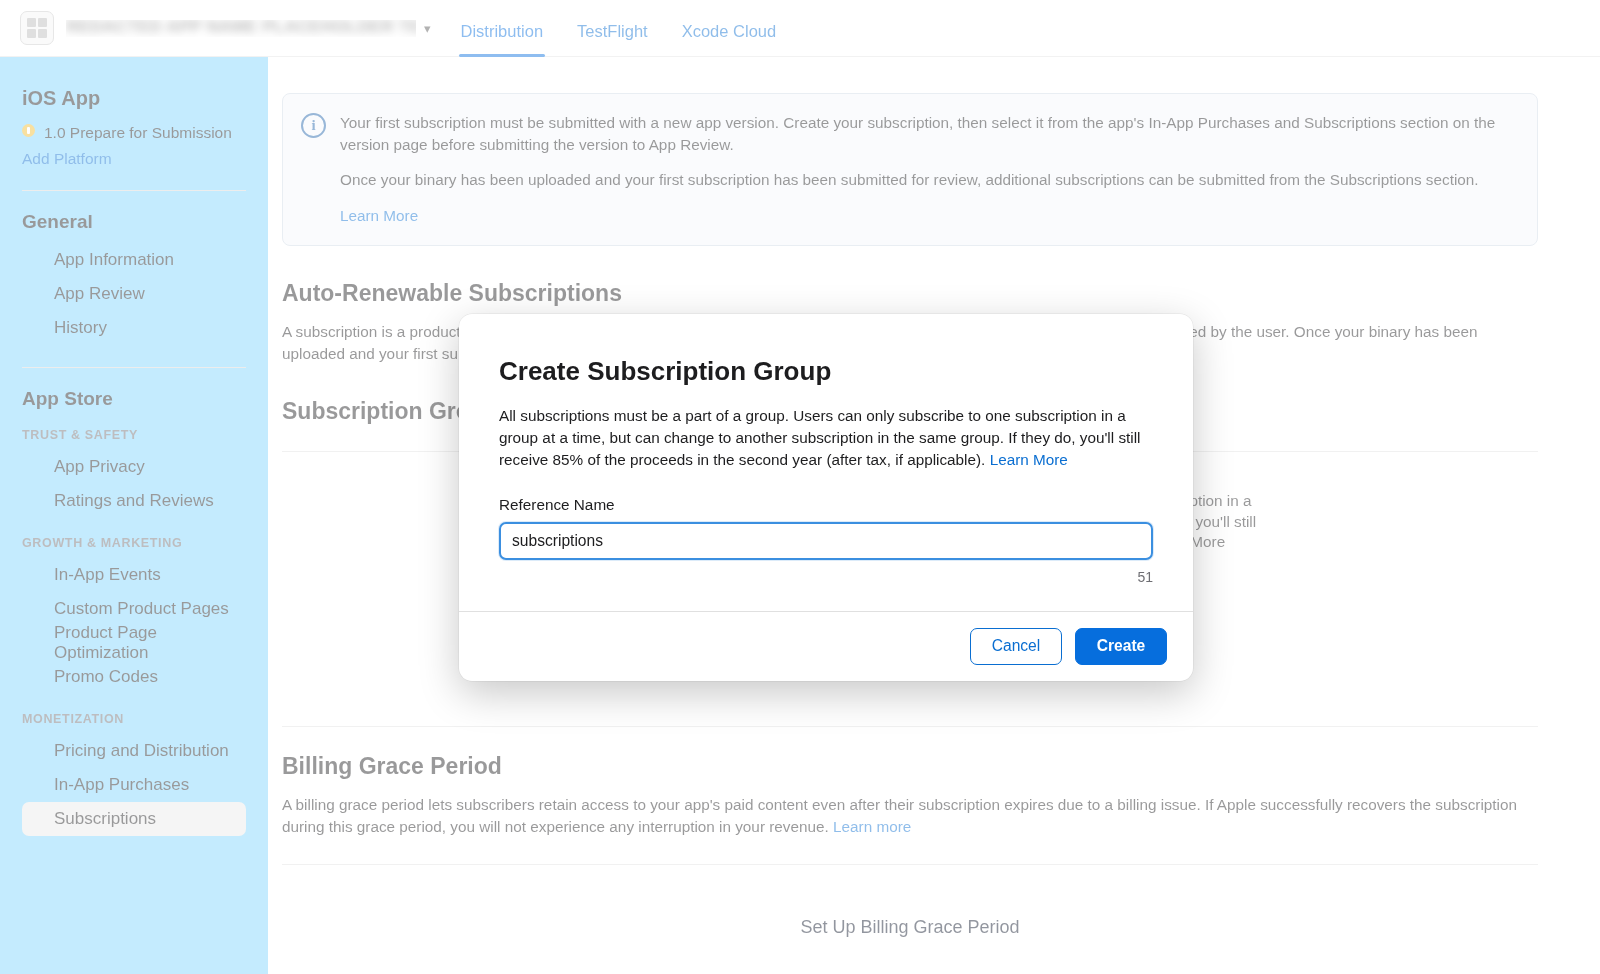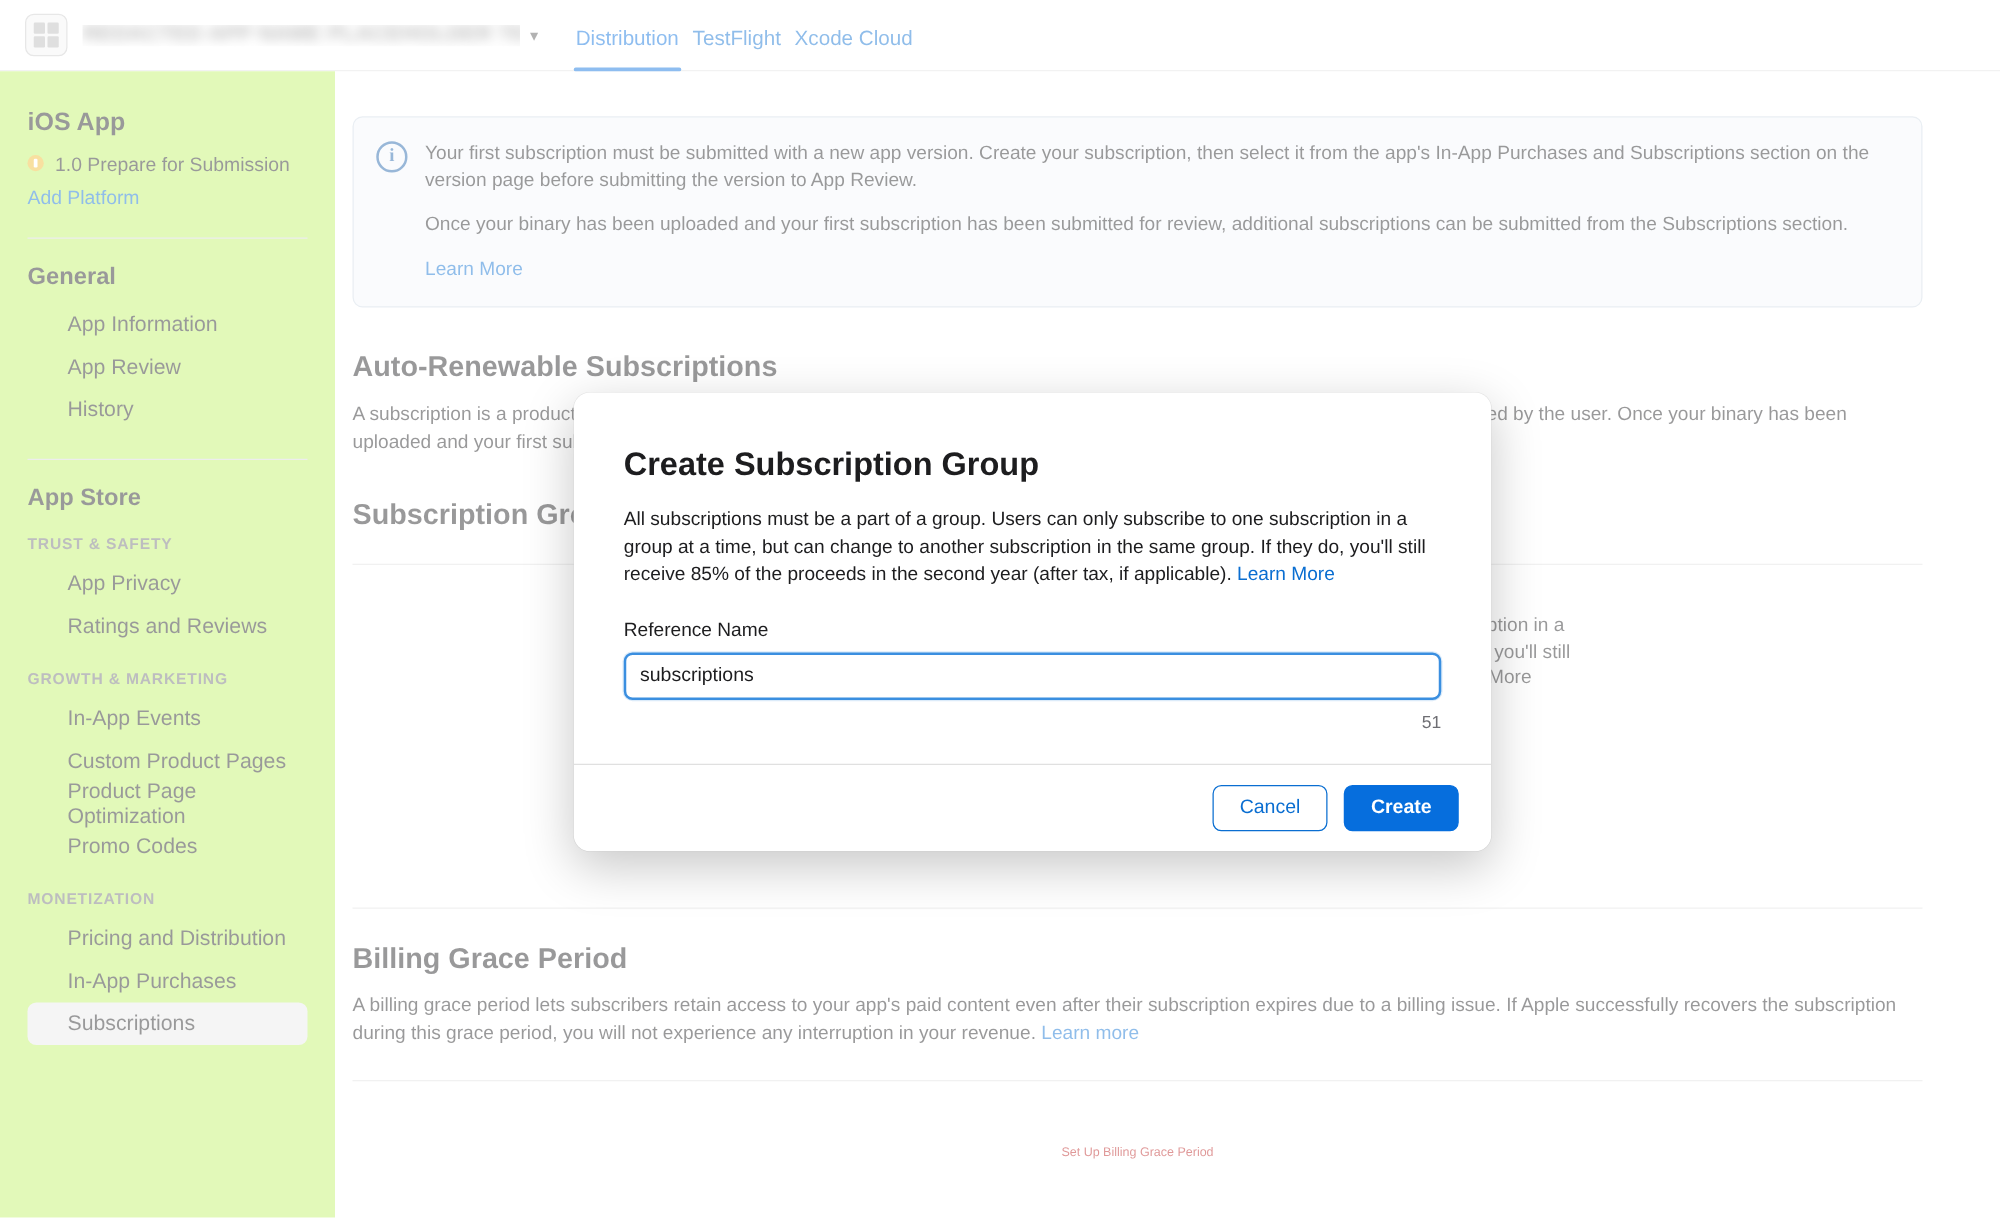--- a/index.html
+++ b/index.html
@@ -47,35 +47,35 @@
     position: absolute; left: 0; top: -3px;
     font-size: 17px; font-weight: 600; color: #6e6e6e;
     white-space: nowrap;
     filter: blur(4.5px);
     letter-spacing: .2px;
   }
   .chev {
     margin-left: 8px; color: #555; font-size: 13px; line-height: 1;
   }
 
-  .tabs { display: flex; align-items: flex-end; height: 57px; margin-left: 30px; gap: 11px; }
+  .tabs { display: flex; align-items: flex-end; height: 57px; margin-left: 30px; gap: 34px; }
   .tab {
     font-size: 16.5px; color: #0a6ed1; padding-bottom: 16px;
     position: relative; cursor: pointer; white-space: nowrap;
   }
   .tab.active { color: #066edd; }
   .tab.active:after {
     content: ""; position: absolute; left: -2px; right: -2px; bottom: 0;
     height: 2.5px; background: #066edd; border-radius: 2px;
   }
 
   
   .sidebar {
     position: absolute; top: 57px; left: 0; width: 268px; bottom: 0;
-    background: #bef264; padding-top: 30px;
+    background: #7dd3fc; padding-top: 30px;
   }
   .sb-h1 {
     font-size: 20px; font-weight: 700; color: #1d1d1f;
     margin: 0 0 14px 22px;
   }
   .sb-version {
     display: flex; align-items: flex-start; margin-left: 22px; margin-bottom: 8px;
   }
   .dot-amber {
     width: 13px; height: 13px; border-radius: 50%;
@@ -134,21 +134,21 @@
     font-size: 23px; font-weight: 700; color: #1d1d1f; margin: 0 0 14px 0;
   }
   p.body {
     font-size: 15.3px; line-height: 1.42; color: #1d1d1f; margin: 0 0 34px 0;
   }
   .hr { height: 1px; background: #e0e0e0; margin: 26px 0; }
 
   .card-blank { height: 222px; }
 
   .center-link {
-    text-align: center; color: #b91c1c; font-size: 10px; cursor: pointer;
+    text-align: center; color: #0f172a; font-size: 18px; cursor: pointer;
     padding: 26px 0;
   }
 
   
   .frag {
     position: absolute; font-size: 15.3px; line-height: 1.42; color: #1d1d1f;
   }
 
   
   .scrim {

